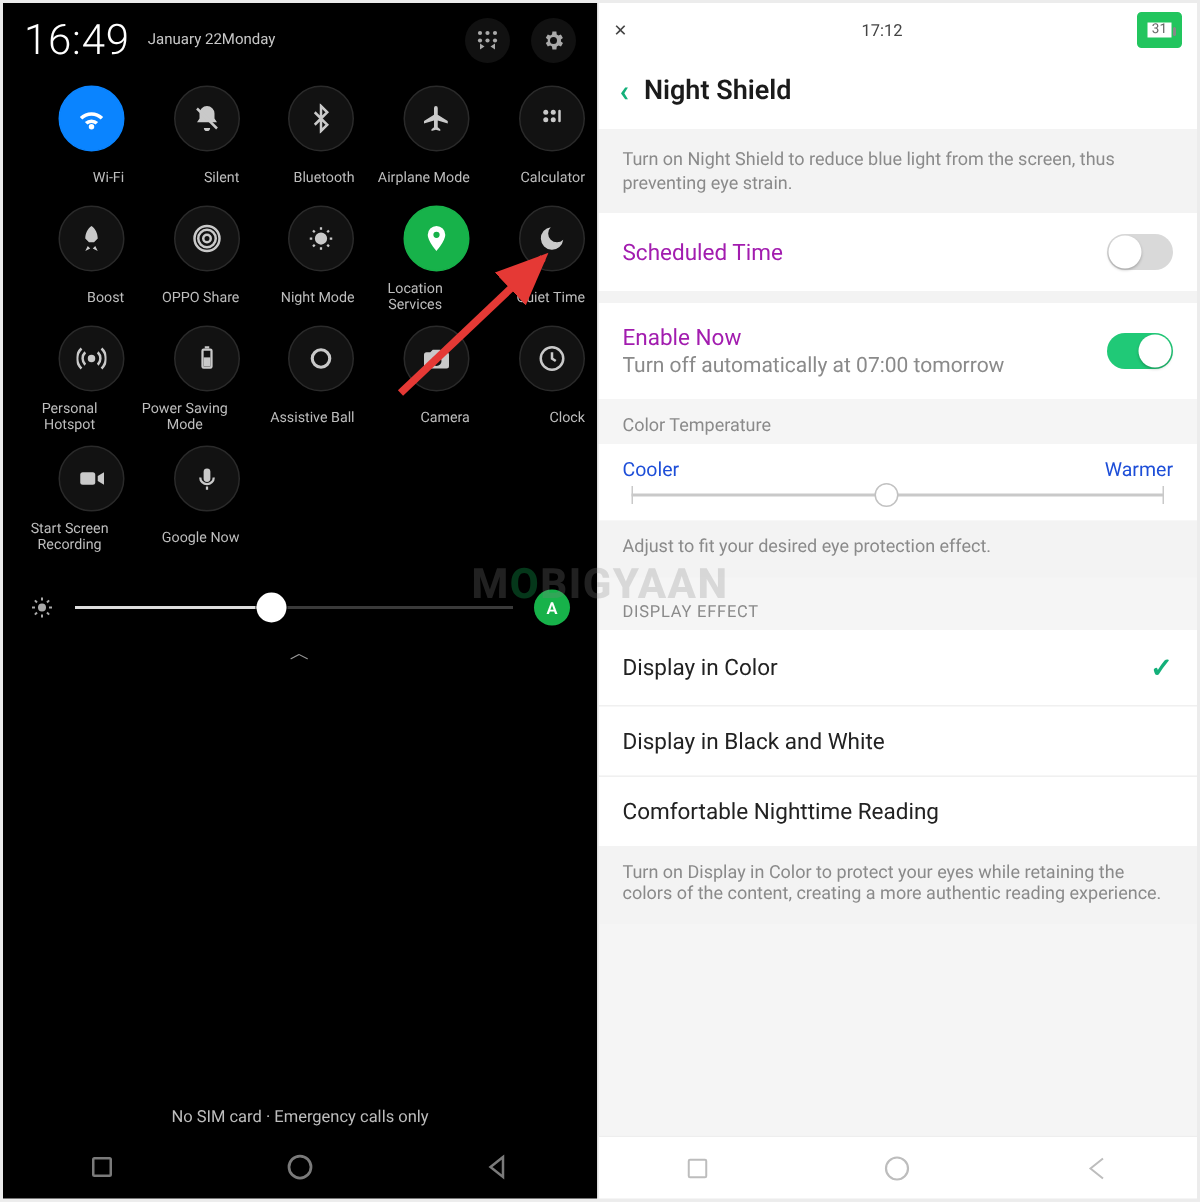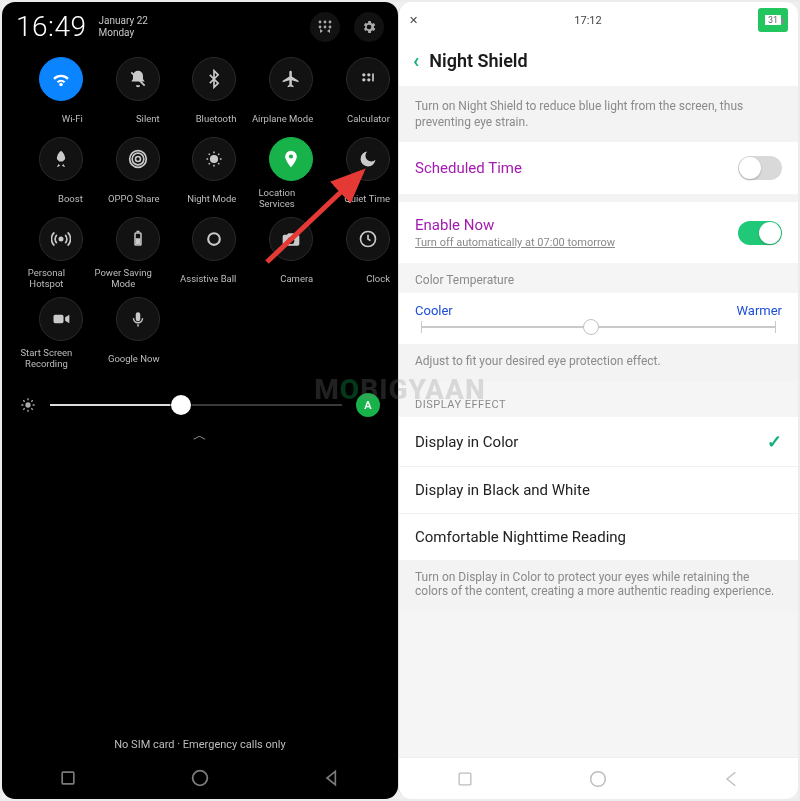--- a/index.html
+++ b/index.html
@@ -1,25 +1,25 @@
 <!DOCTYPE html>
 <html><head>
 <meta charset="utf-8">
 <style>
   * { box-sizing: border-box; margin: 0; padding: 0; }
   body { font-family: -apple-system, "Segoe UI", Roboto, Arial, sans-serif; background: #e7e7e7; }
   .stage { width: 800px; height: 801px; background: #f0f0f0; position: relative; display: flex; border: 2px solid #ececec; }
-  .pane { position: relative; overflow: hidden; border-radius: 13px; }
+  .pane { position: relative; overflow: hidden; }
   .pane-left { width: 396px; height: 797px; background: #000; color: #fff; }
   .pane-right { width: 400px; height: 797px; background: #f5f5f5; color: #222; border-left: 1px solid #ddd; }
 
   
   .qs-status { display:flex; align-items:center; padding: 8px 14px 0; }
   .qs-time { font-size: 28px; font-weight: 300; letter-spacing: .5px; }
-  .qs-date { margin-left: 12px; display:flex; flex-direction:column; font-size: 10px; line-height: 12px; color:#c7c7c7; }
+  .qs-date { margin-left: 12px; display:flex; flex-direction:row; font-size: 10px; line-height: 12px; color:#c7c7c7;align-items:flex-end; }
   .qs-right-icons { margin-left:auto; display:flex; gap:14px; }
   .hdr-chip { width:30px; height:30px; border-radius:50%; background:#111; display:flex; align-items:center; justify-content:center; color:#aaa; }
 
   .qs-grid { display:grid; grid-template-columns: repeat(5, 1fr); gap: 8px 4px; padding: 14px 8px 8px; }
   .tile { display:flex; flex-direction:column; align-items:flex-end; gap:6px; }
   .tile-circle { width:44px; height:44px; border-radius:50%; background:#121212; display:flex; align-items:center; justify-content:center; border:1px solid #2a2a2a; color:#c9c9c9; }
   .tile-circle.active { background:#0a84ff; border-color:#0a84ff; color:#fff; }
   .tile-circle.green { background:#17b24a; border-color:#17b24a; color:#fff; }
   .tile-circle.dim { color:#666; }
   .tile-label { font-size: 9.5px; color:#bdbdbd; text-align:center; line-height:11px; min-height:22px; display:flex; align-items:center; }
@@ -46,21 +46,21 @@
   .batt::after { content:""; position:absolute; right:-3px; top:3px; width:2px; height:6px; background:#888; border-radius:1px; }
 
   .r-appbar { display:flex; align-items:center; gap:10px; padding:10px 14px 14px; background:#fff; }
   .r-back { color:#14b07a; font-size:20px; font-weight:700; }
   .r-title { font-size:18px; font-weight:600; color:#1b1b1b; }
 
   .r-desc { background:#f3f3f3; color:#8a8a8a; font-size:12px; padding:12px 16px; line-height:16px; }
 
   .r-row { background:#fff; padding:14px 16px; display:flex; align-items:center; justify-content:space-between; }
   .r-row .ttl { font-size:15px; color:#a21caf; }
-  .r-row .sub { font-size:11px; color:#8a8a8a; margin-top:2px;text-decoration:underline; }
+  .r-row .sub { font-size:14px; color:#8a8a8a; margin-top:2px; }
   .r-gap { height:8px; background:#f3f3f3; }
 
   .toggle { width:44px; height:24px; border-radius:12px; background:#d9d9d9; position:relative; }
   .toggle .knob { position:absolute; width:22px; height:22px; border-radius:50%; background:#fff; top:1px; left:1px; box-shadow:0 1px 2px rgba(0,0,0,.25); }
   .toggle.on { background:#20c977; }
   .toggle.on .knob { left:auto; right:1px; }
 
   .sect-label { color:#8a8a8a; font-size:12px; padding:10px 16px 6px; }
   .temp-card { background:#fff; padding:10px 16px 16px; }
   .temp-ends { display:flex; justify-content:space-between; font-size:13px; color:#1d4ed8; margin-bottom:8px; }

